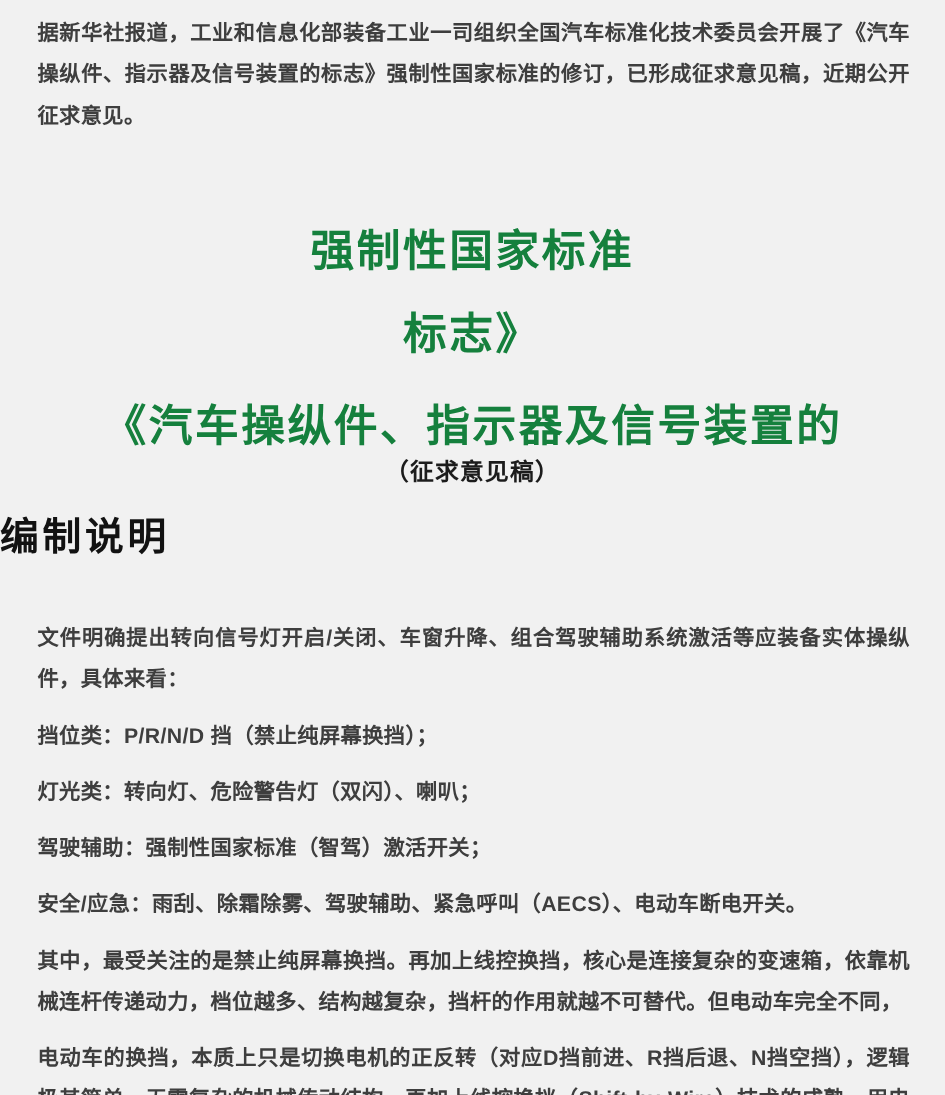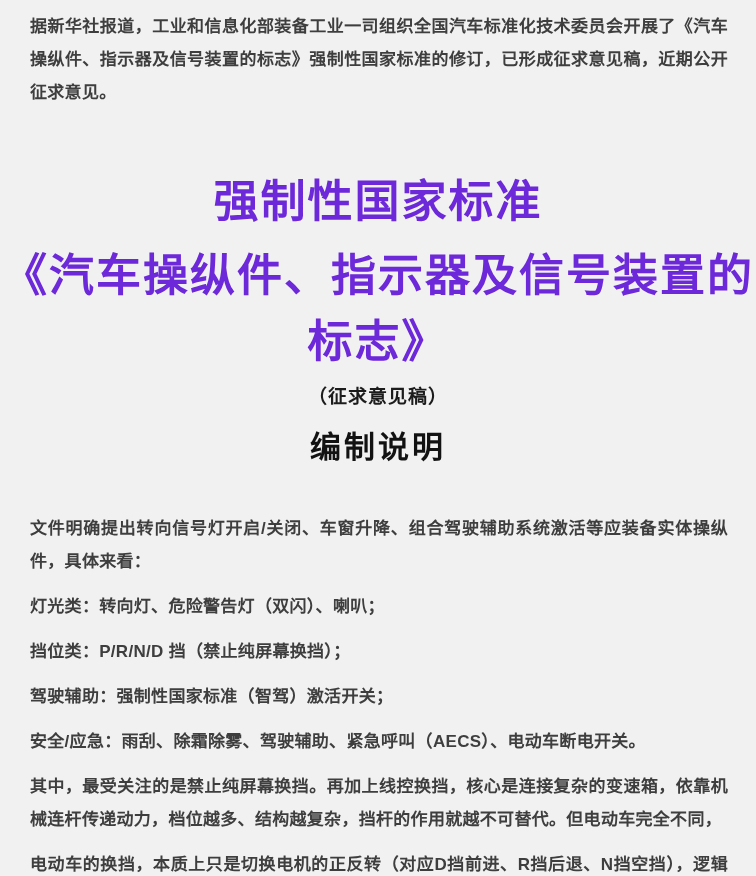--- a/index.html
+++ b/index.html
@@ -19,42 +19,40 @@
     padding: 10px 28px 0 30px;
     font-size: 17px;
     line-height: 33px;
     font-weight: 600;
     color: #3e3e3e;
     letter-spacing: 0.3px;
     text-align: justify;
   }
   .title-line {
     text-align: center;
-    color: #6d28d9;
-    font-size: 45px;
+    color: #15803d;
+    font-size: 35px;
     line-height: 46px;
     font-weight: 600;
     letter-spacing: 2px;
     white-space: nowrap;
   }
   .title-line.t1 { margin-top: 70px; }
   .title-line.t2 { margin-top: 28px; }
   .title-line.t3 { margin-top: 20px; }
   .subtitle {
-    margin-top: 18px;
     text-align: center;
     color: #1c1c1c;
     font-size: 19px;
     line-height: 28px;
     font-weight: 600;
     letter-spacing: 1px;
   }
   .heading {
     margin-top: 15px;
-    text-align: center;
     color: #121212;
     font-size: 31px;
     line-height: 44px;
     font-weight: 600;
     letter-spacing: 3px;
   }
   .body-text {
     margin-top: 42px;
     padding: 0 28px 0 30px;
   }
@@ -70,31 +68,31 @@
 </style>
 </head>
 <body>
 
 <div class="page">
 
   <div class="intro">据新华社报道，工业和信息化部装备工业一司组织全国汽车标准化技术委员会开展了《汽车操纵件、指示器及信号装置的标志》强制性国家标准的修订，已形成征求意见稿，近期公开征求意见。</div>
 
   <div class="title-line t1">强制性国家标准</div>
 
+  <div class="title-line t3">标志》</div>
+
   <div class="title-line t2">《汽车操纵件、指示器及信号装置的</div>
-
-  <div class="title-line t3">标志》</div>
 
   <div class="subtitle">（征求意见稿）</div>
 
   <div class="heading">编制说明</div>
 
   <div class="body-text">
     <div class="para">文件明确提出转向信号灯开启/关闭、车窗升降、组合驾驶辅助系统激活等应装备实体操纵件，具体来看：</div>
+    <div class="para">挡位类：P/R/N/D 挡（禁止纯屏幕换挡）；</div>
     <div class="para">灯光类：转向灯、危险警告灯（双闪）、喇叭；</div>
-    <div class="para">挡位类：P/R/N/D 挡（禁止纯屏幕换挡）；</div>
     <div class="para">驾驶辅助：强制性国家标准（智驾）激活开关；</div>
     <div class="para">安全/应急：雨刮、除霜除雾、驾驶辅助、紧急呼叫（AECS）、电动车断电开关。</div>
     <div class="para">其中，最受关注的是禁止纯屏幕换挡。再加上线控换挡，核心是连接复杂的变速箱，依靠机械连杆传递动力，档位越多、结构越复杂，挡杆的作用就越不可替代。但电动车完全不同，</div>
     <div class="para">电动车的换挡，本质上只是切换电机的正反转（对应D挡前进、R挡后退、N挡空挡），逻辑极其简单，无需复杂的机械传动结构，再加上线控换挡（Shift-by-Wire）技术的成熟，用电信号传输替代机械连杆，彻底为取消物理挡杆扫清了技术障碍，让屏幕换挡从“不可能”变成了“可实现”。</div>
   </div>
 
 </div>
 
 </body></html>

